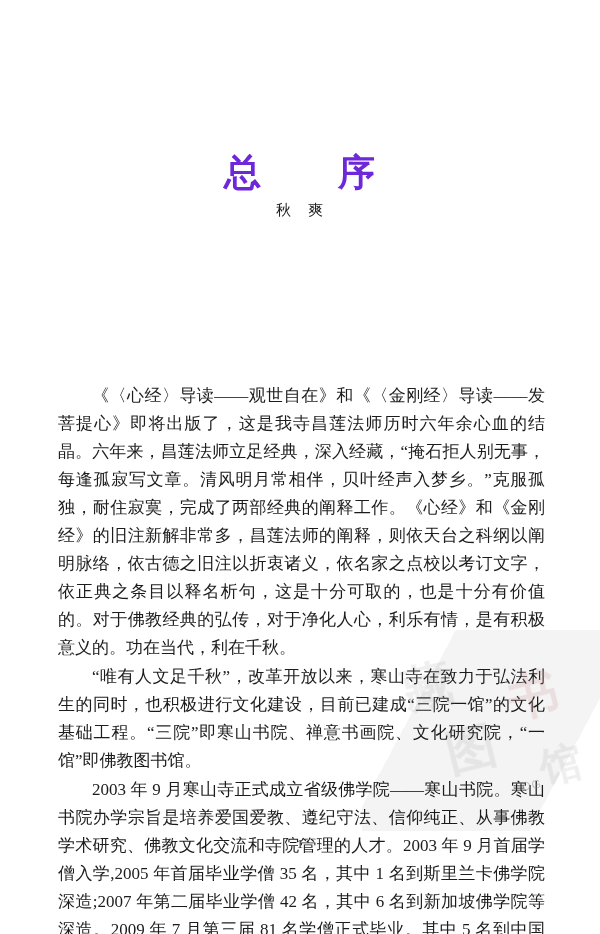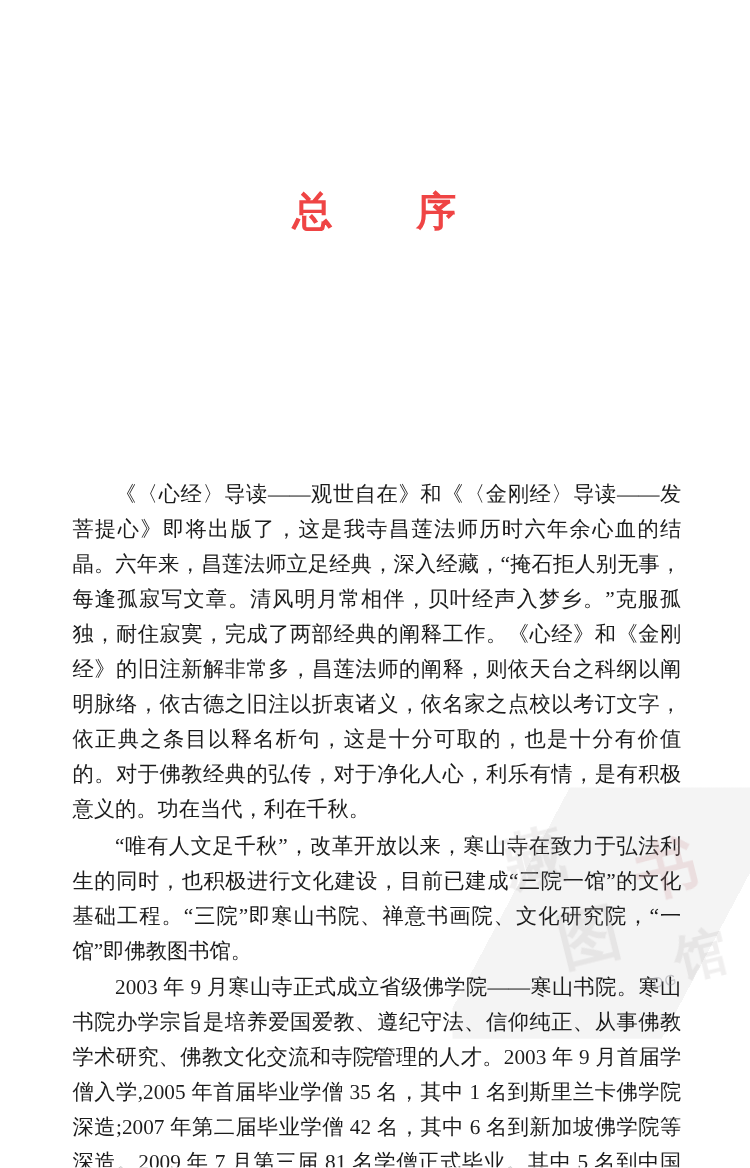--- a/index.html
+++ b/index.html
@@ -17,24 +17,24 @@
     font-family: "Liberation Serif", "DejaVu Serif", serif;
     color: #1c1c1c;
   }
   .title {
     position: absolute;
     top: 148px;
     left: 0;
     width: 100%;
     margin: 0;
     text-align: center;
-    font-size: 32px;
+    font-size: 37px;
     font-weight: 700;
     letter-spacing: 1px;
-    color: #ef4444;
+    color: #6d28d9;
   }
   .author {
     position: absolute;
     top: 201px;
     left: 0;
     width: 100%;
     text-align: center;
     font-size: 15px;
     font-weight: 400;
     letter-spacing: 1px;
@@ -108,20 +108,21 @@
     transform: rotate(-10deg);
   }
 </style>
 </head>
 <body>
 
 <div class="page">
 
   <h1 class="title">总　　序</h1>
 
+  <div class="author">秋　爽</div>
 
   <div class="body-text">
     <p class="para">《〈心经〉导读——观世自在》和《〈金刚经〉导读——发菩提心》即将出版了，这是我寺昌莲法师历时六年余心血的结晶。六年来，昌莲法师立足经典，深入经藏，“掩石拒人别无事，每逢孤寂写文章。清风明月常相伴，贝叶经声入梦乡。”克服孤独，耐住寂寞，完成了两部经典的阐释工作。《心经》和《金刚经》的旧注新解非常多，昌莲法师的阐释，则依天台之科纲以阐明脉络，依古德之旧注以折衷诸义，依名家之点校以考订文字，依正典之条目以释名析句，这是十分可取的，也是十分有价值的。对于佛教经典的弘传，对于净化人心，利乐有情，是有积极意义的。功在当代，利在千秋。</p>
     <p class="para">“唯有人文足千秋”，改革开放以来，寒山寺在致力于弘法利生的同时，也积极进行文化建设，目前已建成“三院一馆”的文化基础工程。“三院”即寒山书院、禅意书画院、文化研究院，“一馆”即佛教图书馆。</p>
     <p class="para">2003 年 9 月寒山寺正式成立省级佛学院——寒山书院。寒山书院办学宗旨是培养爱国爱教、遵纪守法、信仰纯正、从事佛教学术研究、佛教文化交流和寺院管理的人才。2003 年 9 月首届学僧入学,2005 年首届毕业学僧 35 名，其中 1 名到斯里兰卡佛学院深造;2007 年第二届毕业学僧 42 名，其中 6 名到新加坡佛学院等深造。2009 年 7 月第三届 81 名学僧正式毕业。其中 5 名到中国佛学院、7</p>
   </div>
 
   <div class="watermark">
     <span class="wm-glyph wg1">藏</span>
     <span class="wm-glyph wg2">书</span>

